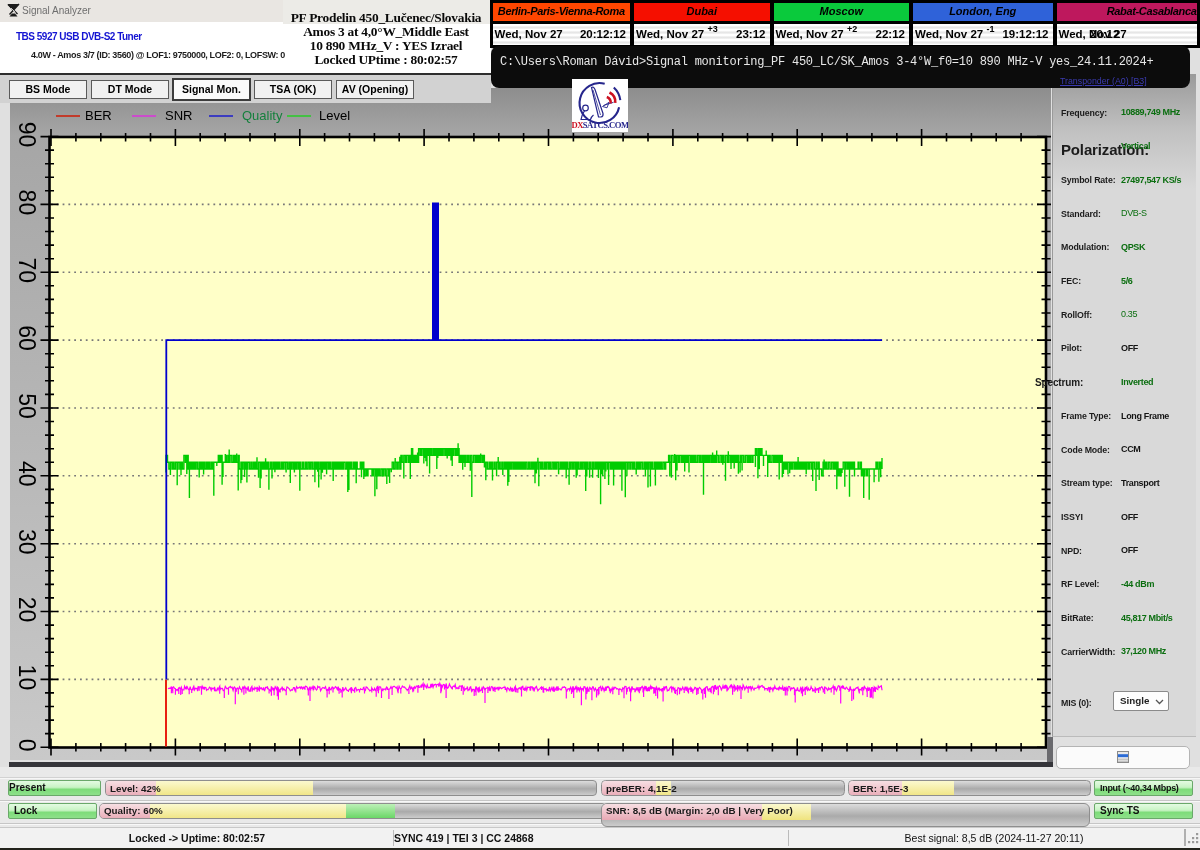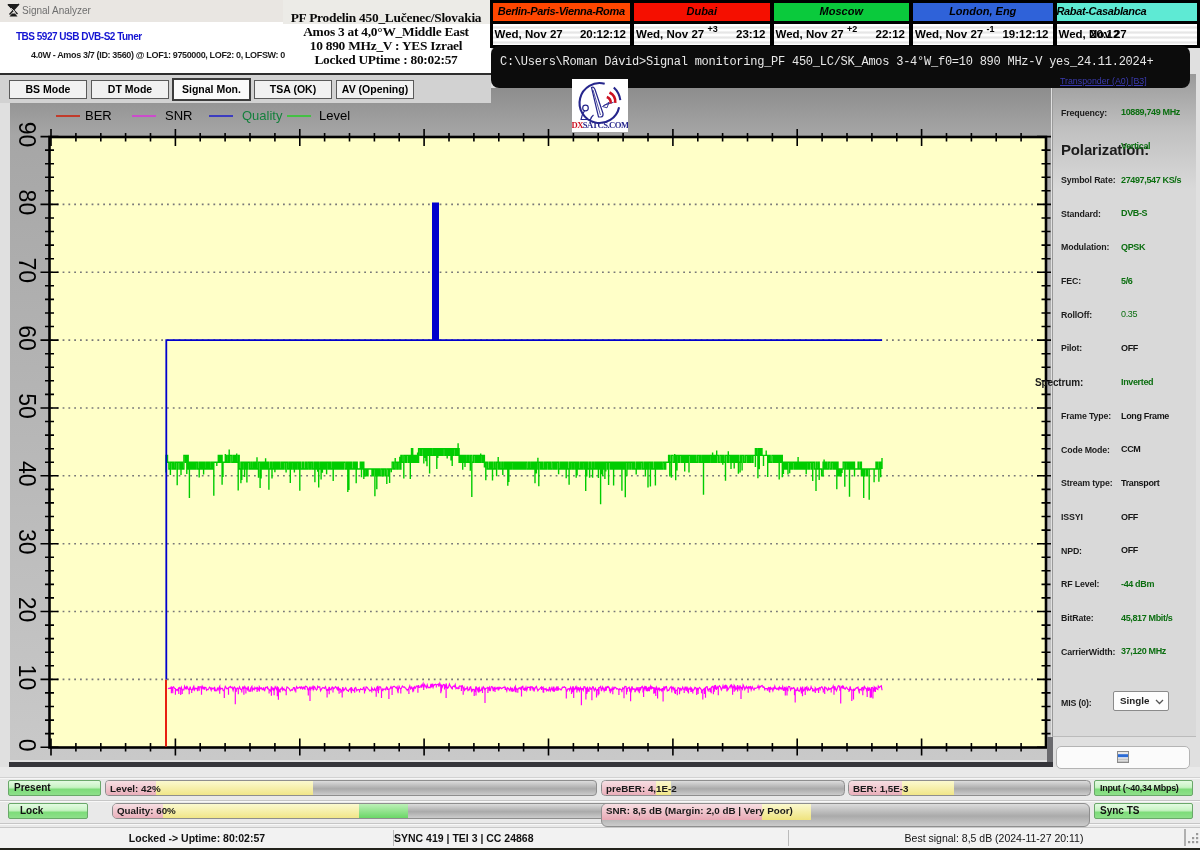--- a/index.html
+++ b/index.html
@@ -93,21 +93,21 @@
 <div class="abs" style="left:772.5px;top:2px;width:137.5px;height:19.5px;background:#0aca3c;border:1.5px solid #000;font-size:11px;font-weight:700;font-style:italic;text-align:center;line-height:16.5px;color:#000;white-space:nowrap;overflow:hidden;z-index:7">Moscow</div>
 <div class="abs" style="left:772.5px;top:23px;width:137.5px;height:22.5px;background:repeating-linear-gradient(180deg,#ffffff 0px,#ffffff 2px,#e2e2e2 3px,#f4f4f4 5px);border:1px solid #000;z-index:7"></div>
 <div class="abs" style="left:775.5px;top:28px;font-size:11.5px;font-weight:700;color:#000;z-index:8">Wed, Nov 27</div>
 <div class="abs" style="left:847.0px;top:23.5px;font-size:9px;font-weight:700;color:#000;z-index:8">+2</div>
 <div class="abs" style="left:772.5px;top:28px;width:132.5px;text-align:right;font-size:11.5px;font-weight:700;color:#000;z-index:8">22:12</div>
 <div class="abs" style="left:912.0px;top:2px;width:141.5px;height:19.5px;background:#2f62d9;border:1.5px solid #000;font-size:11px;font-weight:700;font-style:italic;text-align:center;line-height:16.5px;color:#000;white-space:nowrap;overflow:hidden;z-index:7">London, Eng</div>
 <div class="abs" style="left:912.0px;top:23px;width:141.5px;height:22.5px;background:repeating-linear-gradient(180deg,#ffffff 0px,#ffffff 2px,#e2e2e2 3px,#f4f4f4 5px);border:1px solid #000;z-index:7"></div>
 <div class="abs" style="left:915.0px;top:28px;font-size:11.5px;font-weight:700;color:#000;z-index:8">Wed, Nov 27</div>
 <div class="abs" style="left:986.5px;top:23.5px;font-size:9px;font-weight:700;color:#000;z-index:8">-1</div>
 <div class="abs" style="left:912.0px;top:28px;width:136.5px;text-align:right;font-size:11.5px;font-weight:700;color:#000;z-index:8">19:12:12</div>
-<div class="abs" style="left:1055.5px;top:2px;width:142.0px;height:19.5px;background:#5eead4;border:1.5px solid #000;font-size:11px;letter-spacing:-0.35px;font-weight:700;font-style:italic;text-align:left;line-height:16.5px;color:#000;white-space:nowrap;overflow:hidden;z-index:7">Rabat-Casablanca</div>
+<div class="abs" style="left:1055.5px;top:2px;width:142.0px;height:19.5px;background:#be185d;border:1.5px solid #000;font-size:11px;letter-spacing:-0.35px;font-weight:700;font-style:italic;text-align:right;line-height:16.5px;color:#000;white-space:nowrap;overflow:hidden;z-index:7">Rabat-Casablanca</div>
 <div class="abs" style="left:1055.5px;top:23px;width:142.0px;height:22.5px;background:repeating-linear-gradient(180deg,#ffffff 0px,#ffffff 2px,#e2e2e2 3px,#f4f4f4 5px);border:1px solid #000;z-index:7"></div>
 <div class="abs" style="left:1058.5px;top:28px;font-size:11.5px;font-weight:700;color:#000;z-index:8">Wed, Nov 27</div>
 <div class="abs" style="left:1090px;top:28px;width:137.0px;text-align:left;font-size:11.5px;font-weight:700;color:#000;z-index:8">20:12</div>
 
 <div class="abs" style="left:572px;top:79px;width:56px;height:53px;background:#fff;z-index:8"></div>
 <svg class="abs" style="left:572px;top:79px;z-index:9" width="56" height="53" viewBox="0 0 56 53">
  <path d="M 32.7 4.7 A 20 20 0 1 0 47.1 28.2" fill="none" stroke="#26268c" stroke-width="2.1"></path>
  <path d="M 41.8 8.6 A 21 21 0 0 1 48.3 21.1" fill="none" stroke="#26268c" stroke-width="2.1"></path>
  <path d="M19.5 8.5 Q 21.5 7 23 10.5 L31 34.5 Q 31.5 37.5 29 38 L26.5 38 Z" fill="none" stroke="#26268c" stroke-width="1.2"></path>
  <path d="M21 11 L28.5 36" stroke="#26268c" stroke-width="0.8"></path>
@@ -120,21 +120,21 @@
  <text x="28" y="48.5" text-anchor="middle" font-family="Liberation Serif,serif" font-size="8.6" letter-spacing="-0.5" font-weight="700" fill="#cc1122">DX<tspan fill="#26268c">SATCS.COM</tspan></text>
 </svg>
 
 <div class="abs" style="left:1061px;top:107.5px;font-size:8.8px;font-weight:700;letter-spacing:-0.15px;color:#1c1c1c;z-index:3">Frequency:</div>
 <div class="abs" style="left:1121px;top:107.2px;font-size:9px;font-weight:700;letter-spacing:-0.35px;color:#0b6e10;z-index:3">10889,749 MHz</div>
 <div class="abs" style="left:1061px;top:141.2px;font-size:15px;font-weight:700;letter-spacing:-0.15px;color:#1c1c1c;z-index:3">Polarization:</div>
 <div class="abs" style="left:1121px;top:140.9px;font-size:9px;font-weight:700;letter-spacing:-0.35px;color:#0b6e10;z-index:3">Vertical</div>
 <div class="abs" style="left:1061px;top:174.9px;font-size:8.8px;font-weight:700;letter-spacing:-0.15px;color:#1c1c1c;z-index:3">Symbol Rate:</div>
 <div class="abs" style="left:1121px;top:174.6px;font-size:9px;font-weight:700;letter-spacing:-0.35px;color:#0b6e10;z-index:3">27497,547 KS/s</div>
 <div class="abs" style="left:1061px;top:208.6px;font-size:8.8px;font-weight:700;letter-spacing:-0.15px;color:#1c1c1c;z-index:3">Standard:</div>
-<div class="abs" style="left:1121px;top:208.3px;font-size:9px;font-weight:700;letter-spacing:-0.35px;color:#0b6e10;z-index:3">DVB-S</div>
+<div class="abs" style="left:1121px;top:208.3px;font-size:9px;font-weight:400;letter-spacing:-0.35px;color:#0b6e10;z-index:3">DVB-S</div>
 <div class="abs" style="left:1061px;top:242.3px;font-size:8.8px;font-weight:700;letter-spacing:-0.15px;color:#1c1c1c;z-index:3">Modulation:</div>
 <div class="abs" style="left:1121px;top:242.0px;font-size:9px;font-weight:700;letter-spacing:-0.35px;color:#0b6e10;z-index:3">QPSK</div>
 <div class="abs" style="left:1061px;top:276.0px;font-size:8.8px;font-weight:700;letter-spacing:-0.15px;color:#1c1c1c;z-index:3">FEC:</div>
 <div class="abs" style="left:1121px;top:275.7px;font-size:9px;font-weight:700;letter-spacing:-0.35px;color:#0b6e10;z-index:3">5/6</div>
 <div class="abs" style="left:1061px;top:309.7px;font-size:8.8px;font-weight:700;letter-spacing:-0.15px;color:#1c1c1c;z-index:3">RollOff:</div>
 <div class="abs" style="left:1121px;top:309.4px;font-size:9px;font-weight:400;letter-spacing:-0.35px;color:#0b6e10;z-index:3">0.35</div>
 <div class="abs" style="left:1061px;top:343.4px;font-size:8.8px;font-weight:700;letter-spacing:-0.15px;color:#1c1c1c;z-index:3">Pilot:</div>
 <div class="abs" style="left:1121px;top:343.1px;font-size:9px;font-weight:700;letter-spacing:-0.35px;color:#141414;z-index:3">OFF</div>
 <div class="abs" style="left:1035px;top:377.1px;font-size:10px;font-weight:700;letter-spacing:-0.15px;color:#1c1c1c;z-index:3">Spectrum:</div>
 <div class="abs" style="left:1121px;top:376.8px;font-size:9px;font-weight:700;letter-spacing:-0.35px;color:#0b6e10;z-index:3">Inverted</div>
@@ -170,30 +170,30 @@
 
 <div class="abs" style="left:9px;top:762px;width:1044px;height:5px;background:#35353a;z-index:5"></div>
 <div class="abs" style="left:1047px;top:737px;width:6px;height:30px;background:#6a6a6e;z-index:4"></div>
 <div class="abs" style="left:0;top:767px;width:1200px;height:83px;background:#e9e9e9;z-index:4"></div>
 <div class="abs" style="left:0;top:776.5px;width:1200px;height:1px;background:#d2d2d2;z-index:6"></div>
 <div class="abs" style="left:0;top:777.5px;width:1200px;height:1px;background:#f6f6f6;z-index:6"></div>
 <div class="abs" style="left:0;top:799.5px;width:1200px;height:1px;background:#c6c6c6;z-index:6"></div>
 <div class="abs" style="left:0;top:800.5px;width:1200px;height:1px;background:#f8f8f8;z-index:6"></div>
 <div class="abs" style="left:0;top:823px;width:1200px;height:1px;background:#c6c6c6;z-index:6"></div>
 <div class="abs" style="left:0;top:824px;width:1200px;height:1px;background:#f8f8f8;z-index:6"></div>
-<div class="abs" style="left:8px;top:780px;width:93px;height:16px;background:linear-gradient(180deg,#e4fbe2 0%,#c8f3c4 45%,#7edc7a 60%,#8ee08a 100%);border:1px solid #6aa86a;border-radius:2px;font-size:10px;font-weight:700;color:#111;line-height:14px;padding-left:5px;white-space:nowrap;z-index:6">Present</div>
-<div class="abs" style="left:8px;top:802.5px;width:80px;height:16px;background:linear-gradient(180deg,#e4fbe2 0%,#c8f3c4 45%,#7edc7a 60%,#8ee08a 100%);border:1px solid #6aa86a;border-radius:2px;font-size:10px;font-weight:700;color:#111;line-height:14px;padding-left:11px;white-space:nowrap;z-index:6">Lock</div>
+<div class="abs" style="left:8px;top:780px;width:93px;height:16px;background:linear-gradient(180deg,#e4fbe2 0%,#c8f3c4 45%,#7edc7a 60%,#8ee08a 100%);border:1px solid #6aa86a;border-radius:2px;font-size:10px;font-weight:700;color:#111;line-height:14px;white-space:nowrap;z-index:6">Present</div>
+<div class="abs" style="left:8px;top:802.5px;width:89px;height:16px;background:linear-gradient(180deg,#e4fbe2 0%,#c8f3c4 45%,#7edc7a 60%,#8ee08a 100%);border:1px solid #6aa86a;border-radius:2px;font-size:10px;font-weight:700;color:#111;line-height:14px;padding-left:5px;white-space:nowrap;z-index:6">Lock</div>
 <div class="abs" style="left:1094px;top:780px;width:99px;height:16px;background:linear-gradient(180deg,#e4fbe2 0%,#c8f3c4 45%,#7edc7a 60%,#8ee08a 100%);border:1px solid #6aa86a;border-radius:2px;font-size:9px;letter-spacing:-0.3px;font-weight:700;color:#111;line-height:14px;padding-left:5px;white-space:nowrap;z-index:6">Input (~40,34 Mbps)</div>
 <div class="abs" style="left:1094px;top:802.5px;width:99px;height:16px;background:linear-gradient(180deg,#e4fbe2 0%,#c8f3c4 45%,#7edc7a 60%,#8ee08a 100%);border:1px solid #6aa86a;border-radius:2px;font-size:10px;font-weight:700;color:#111;line-height:14px;padding-left:5px;white-space:nowrap;z-index:6">Sync TS</div>
 <div class="abs" style="left:105px;top:780px;width:492px;height:16px;background:linear-gradient(180deg,#dcdcdc,#aaaaaa 55%,#cccccc);border:1px solid #8e8e8e;border-radius:4px;overflow:hidden;z-index:6">
     <div class="abs" style="left:0px;top:0;width:50px;height:16px;background:linear-gradient(180deg,#f7dfe3,#e8a8b4)"></div>
     <div class="abs" style="left:50px;top:0;width:157px;height:16px;background:linear-gradient(180deg,#fbf9cf,#efe37e)"></div>
     <div class="abs" style="left:4px;top:1.5px;font-size:9.8px;font-weight:700;color:#1a1a1a;white-space:nowrap">Level: 42%</div>
   </div>
-<div class="abs" style="left:112px;top:802.5px;width:508px;height:16px;background:linear-gradient(180deg,#dcdcdc,#aaaaaa 55%,#cccccc);border:1px solid #8e8e8e;border-radius:5px;overflow:hidden;z-index:6">
+<div class="abs" style="left:99px;top:802.5px;width:508px;height:16px;background:linear-gradient(180deg,#dcdcdc,#aaaaaa 55%,#cccccc);border:1px solid #8e8e8e;border-radius:5px;overflow:hidden;z-index:6">
     <div class="abs" style="left:0px;top:0;width:50px;height:16px;background:linear-gradient(180deg,#f7dfe3,#e8a8b4)"></div>
     <div class="abs" style="left:50px;top:0;width:196px;height:16px;background:linear-gradient(180deg,#fbf9cf,#efe37e)"></div>
     <div class="abs" style="left:246px;top:0;width:49px;height:16px;background:linear-gradient(180deg,#bdf0b8,#5fd35b)"></div>
     <div class="abs" style="left:4px;top:1.5px;font-size:9.8px;font-weight:700;color:#1a1a1a;white-space:nowrap">Quality: 60%</div>
   </div>
 <div class="abs" style="left:601px;top:780px;width:244px;height:16px;background:linear-gradient(180deg,#dcdcdc,#aaaaaa 55%,#cccccc);border:1px solid #8e8e8e;border-radius:4.5px;overflow:hidden;z-index:6">
     <div class="abs" style="left:0px;top:0;width:54px;height:16px;background:linear-gradient(180deg,#f7dfe3,#e8a8b4)"></div>
     <div class="abs" style="left:54px;top:0;width:15px;height:16px;background:linear-gradient(180deg,#fbf9cf,#efe37e)"></div>
     <div class="abs" style="left:4px;top:1.5px;font-size:9.8px;font-weight:700;color:#1a1a1a;white-space:nowrap">preBER: 4,1E-2</div>
   </div>

